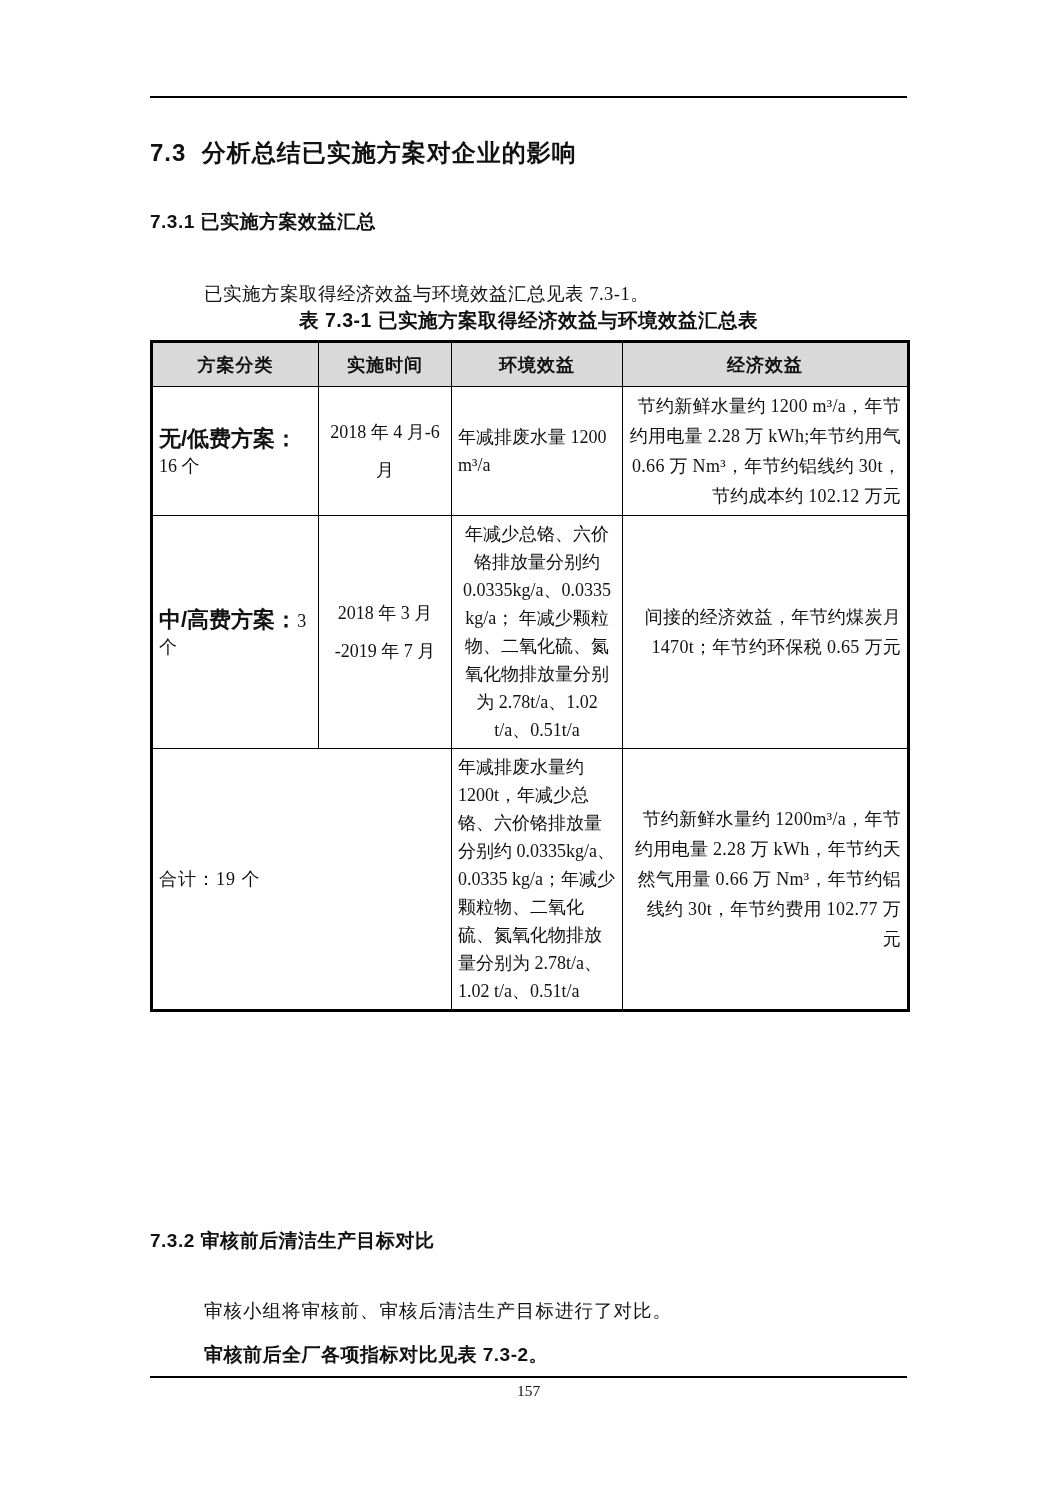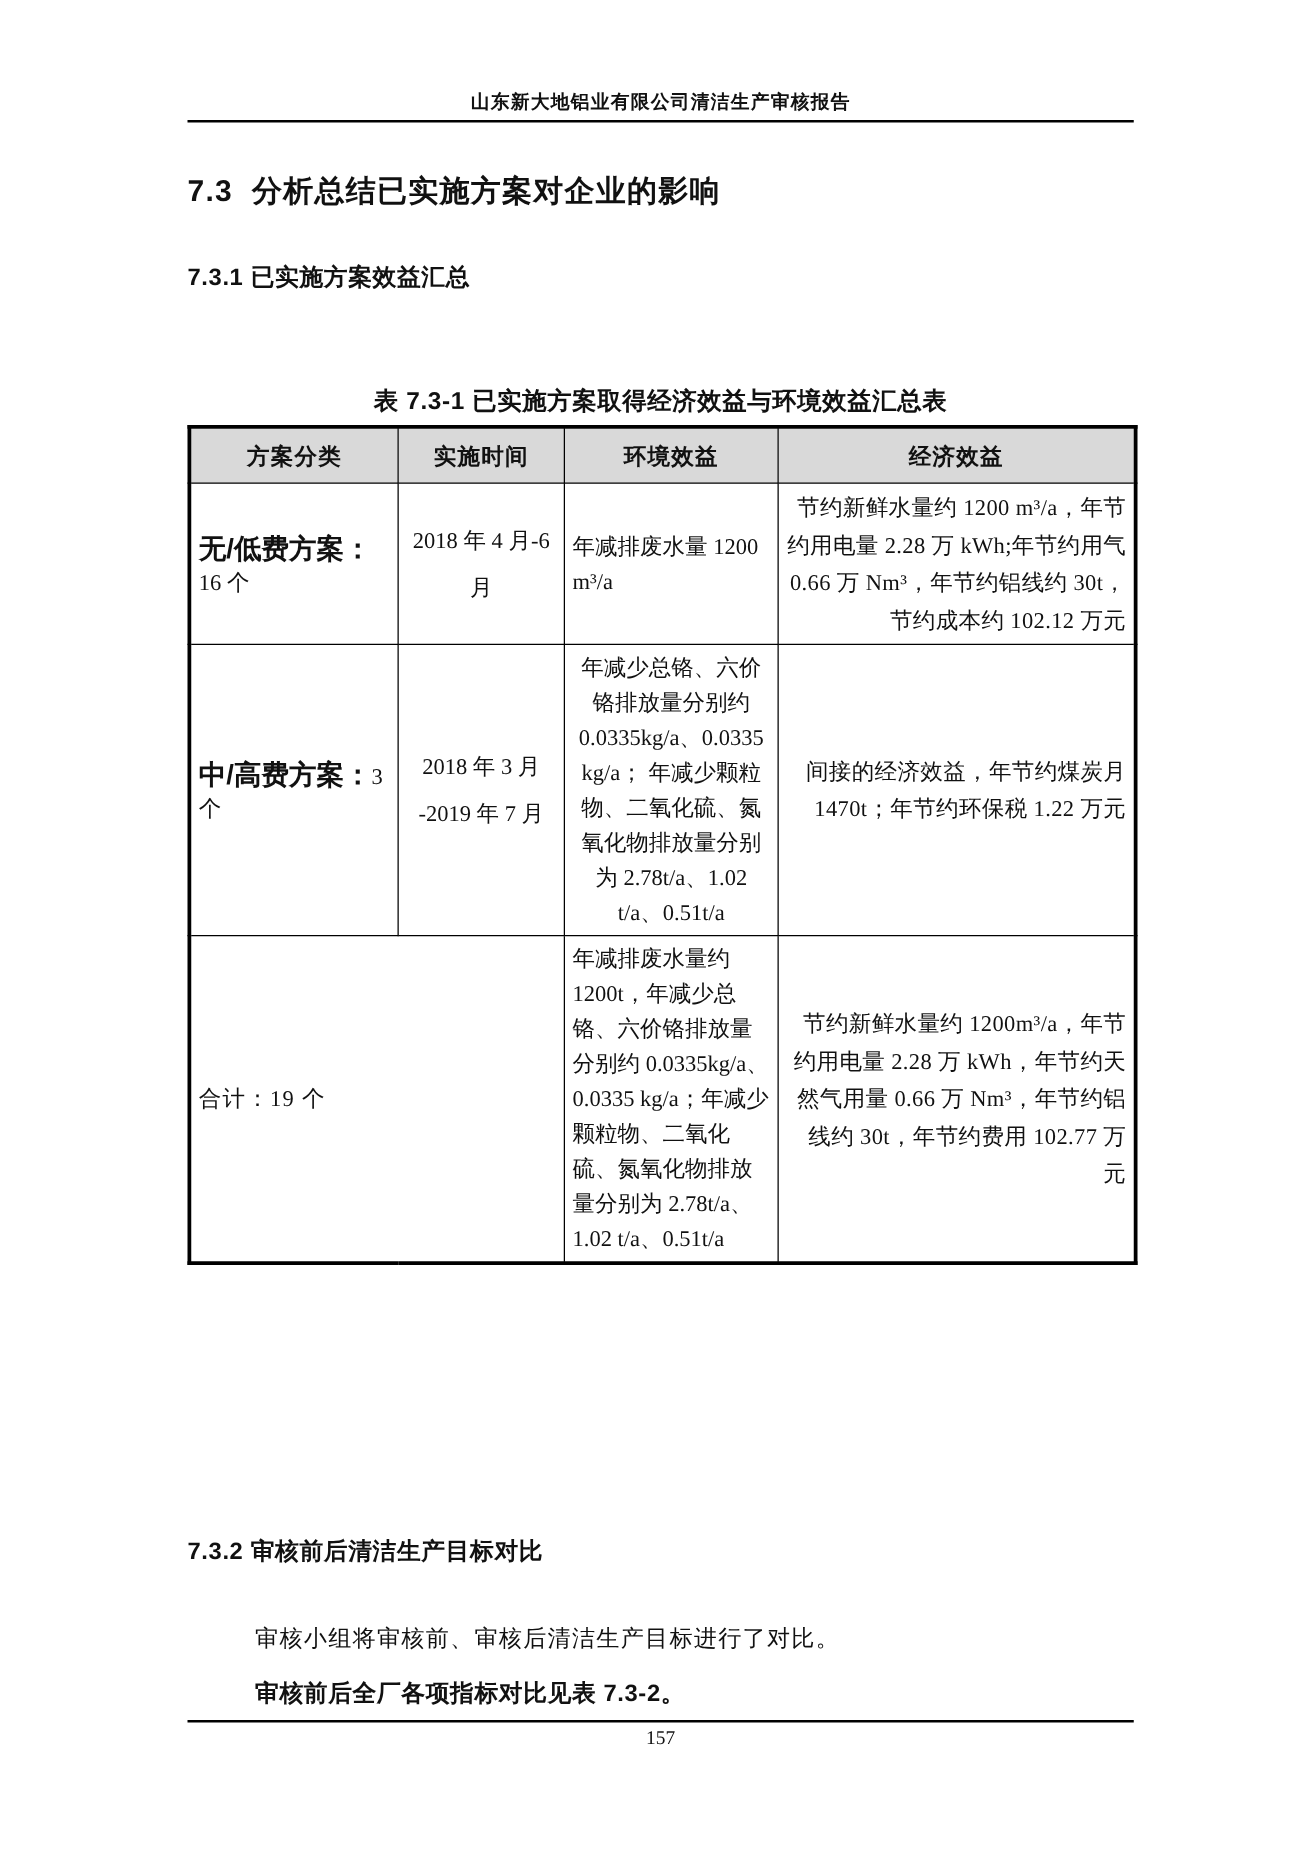--- a/index.html
+++ b/index.html
@@ -111,27 +111,27 @@
   .page-num{
     top:1382px;left:150px;width:757px;
     text-align:center;font-size:15.5px;
   }
 </style>
 </head>
 <body>
 
 <div class="page">
 
-  <div class="abs running-head">山东新大地铝业有限公司清洁生产审核报告</div>
   <div class="abs head-rule"></div>
 
   <div class="abs h1">7.3  分析总结已实施方案对企业的影响</div>
 
   <div class="abs h2 h2-731">7.3.1 已实施方案效益汇总</div>
 
+  <p class="abs par intro">已实施方案取得经济效益与环境效益汇总见表 7.3-1。</p>
 
   <div class="abs caption">表 7.3-1 已实施方案取得经济效益与环境效益汇总表</div>
 
   <div class="abs tbl-wrap">
     <table class="benefit">
       <colgroup>
         <col style="width:167px">
         <col style="width:133px">
         <col style="width:171px">
         <col style="width:286px">
@@ -152,21 +152,21 @@
           <td class="time">2018 年 4 月-6 月</td>
           <td class="env">年减排废水量 1200 m³/a</td>
           <td class="econ">节约新鲜水量约 1200 m³/a，年节约用电量 2.28 万 kWh;年节约用气 0.66 万 Nm³，年节约铝线约 30t，节约成本约 102.12 万元</td>
         </tr>
         <tr class="r2">
           <td class="cat">
             <span class="cat-label">中/高费方案：</span><span class="cat-count">3 个</span>
           </td>
           <td class="time">2018 年 3 月 -2019 年 7 月</td>
           <td class="env centered">年减少总铬、六价铬排放量分别约 0.0335kg/a、0.0335 kg/a； 年减少颗粒物、二氧化硫、氮氧化物排放量分别为 2.78t/a、1.02 t/a、0.51t/a</td>
-          <td class="econ">间接的经济效益，年节约煤炭月 1470t；年节约环保税 1.22 万元</td>
+          <td class="econ">间接的经济效益，年节约煤炭月 1470t；年节约环保税 0.65 万元</td>
         </tr>
         <tr class="r3">
           <td class="total-cell" colspan="2">合计：19 个</td>
           <td class="env">年减排废水量约 1200t，年减少总铬、六价铬排放量分别约 0.0335kg/a、0.0335 kg/a；年减少颗粒物、二氧化硫、氮氧化物排放量分别为 2.78t/a、1.02 t/a、0.51t/a</td>
           <td class="econ">节约新鲜水量约 1200m³/a，年节约用电量 2.28 万 kWh，年节约天然气用量 0.66 万 Nm³，年节约铝线约 30t，年节约费用 102.77 万元</td>
         </tr>
       </tbody>
     </table>
   </div>
 

